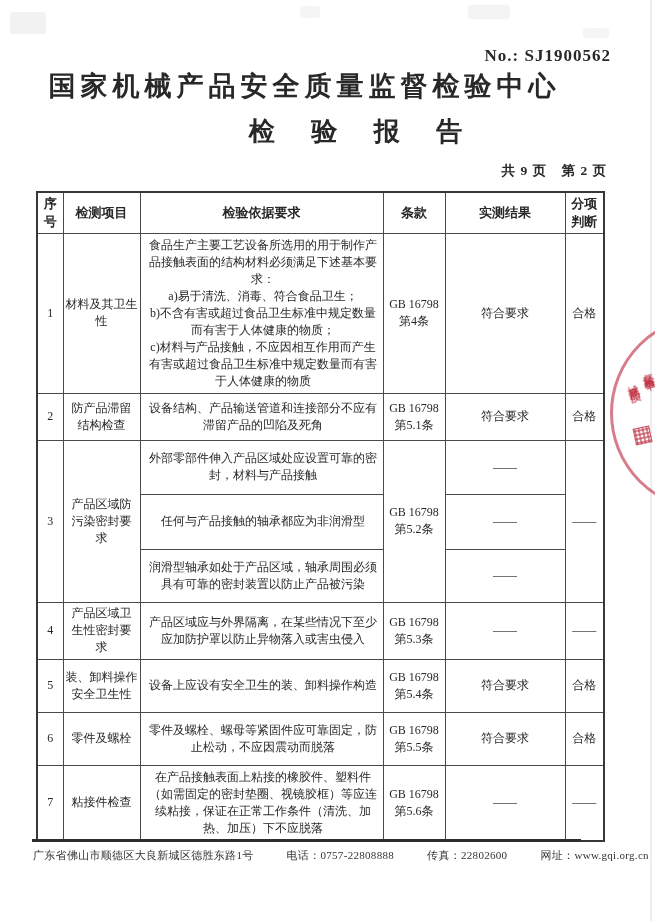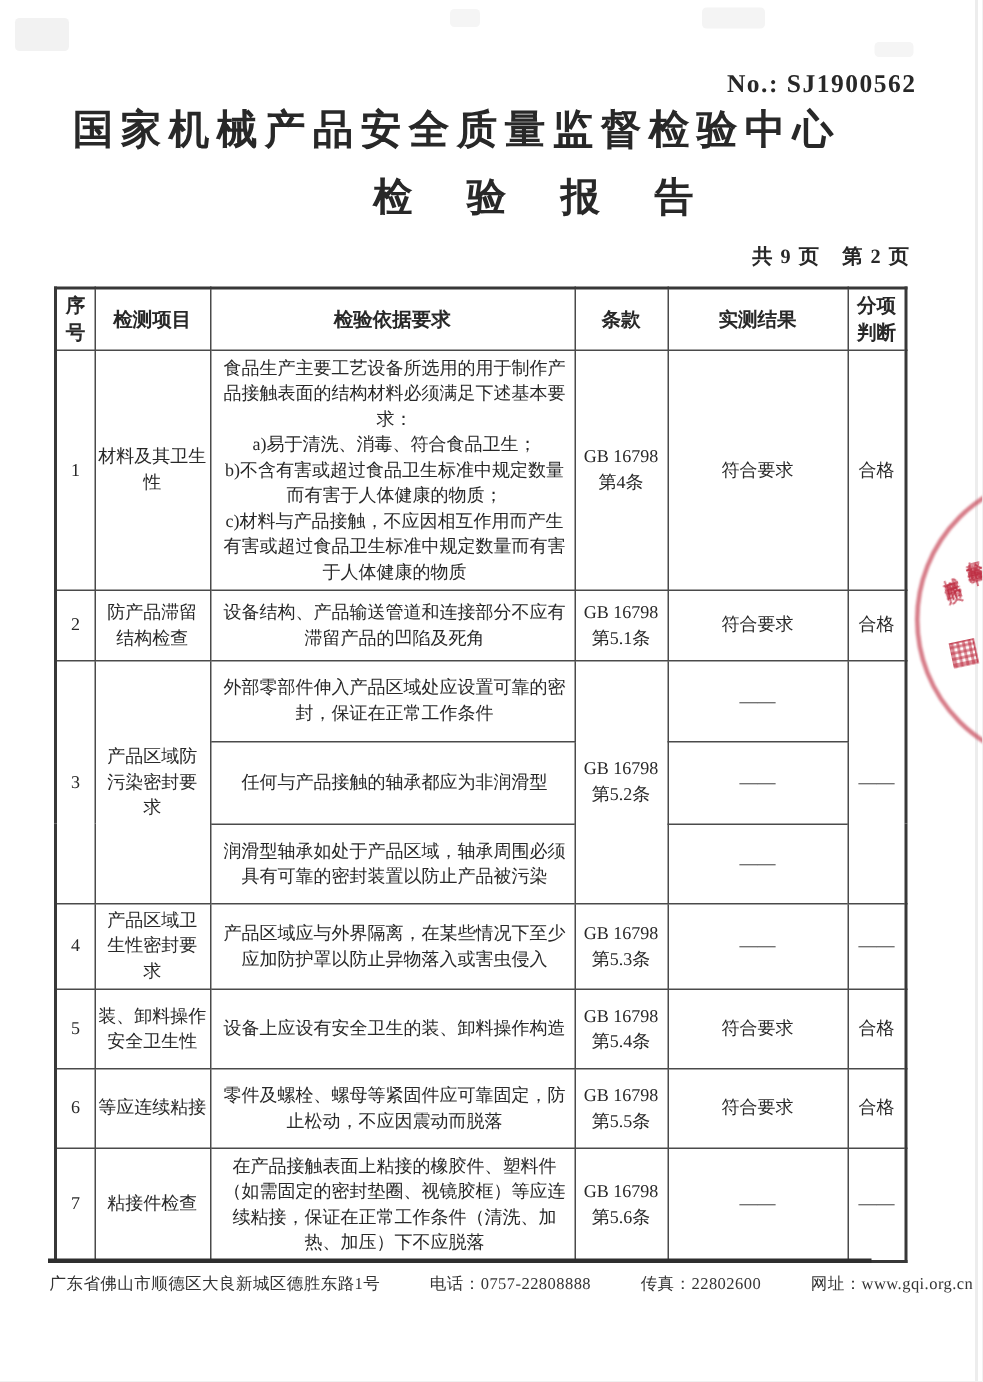--- a/index.html
+++ b/index.html
@@ -107,21 +107,21 @@
         <td class="c-clause">GB 16798
 第5.1条</td>
         <td class="c-result">符合要求</td>
         <td class="c-verdict">合格</td>
       </tr>
       <tr class="h-r3a">
         <td class="c-no" rowspan="3">3</td>
         <td class="c-item" rowspan="3">产品区域防
 污染密封要
 求</td>
-        <td class="c-req">外部零部件伸入产品区域处应设置可靠的密封，保证在正常工作条件</td>
+        <td class="c-req">外部零部件伸入产品区域处应设置可靠的密封，材料与产品接触</td>
         <td class="c-clause" rowspan="3">GB 16798
 第5.2条</td>
         <td class="c-result">——</td>
         <td class="c-verdict" rowspan="3">——</td>
       </tr>
       <tr class="h-r3b">
         <td class="c-req">任何与产品接触的轴承都应为非润滑型</td>
         <td class="c-result">——</td>
       </tr>
       <tr class="h-r3c">
@@ -144,21 +144,21 @@
         <td class="c-item">装、卸料操作
 安全卫生性</td>
         <td class="c-req">设备上应设有安全卫生的装、卸料操作构造</td>
         <td class="c-clause">GB 16798
 第5.4条</td>
         <td class="c-result">符合要求</td>
         <td class="c-verdict">合格</td>
       </tr>
       <tr class="h-r6">
         <td class="c-no">6</td>
-        <td class="c-item">等应连续粘接</td>
+        <td class="c-item">零件及螺栓</td>
         <td class="c-req">零件及螺栓、螺母等紧固件应可靠固定，防止松动，不应因震动而脱落</td>
         <td class="c-clause">GB 16798
 第5.5条</td>
         <td class="c-result">符合要求</td>
         <td class="c-verdict">合格</td>
       </tr>
       <tr class="h-r7">
         <td class="c-no">7</td>
         <td class="c-item">粘接件检查</td>
         <td class="c-req">在产品接触表面上粘接的橡胶件、塑料件（如需固定的密封垫圈、视镜胶框）等应连续粘接，保证在正常工作条件（清洗、加热、加压）下不应脱落</td>

